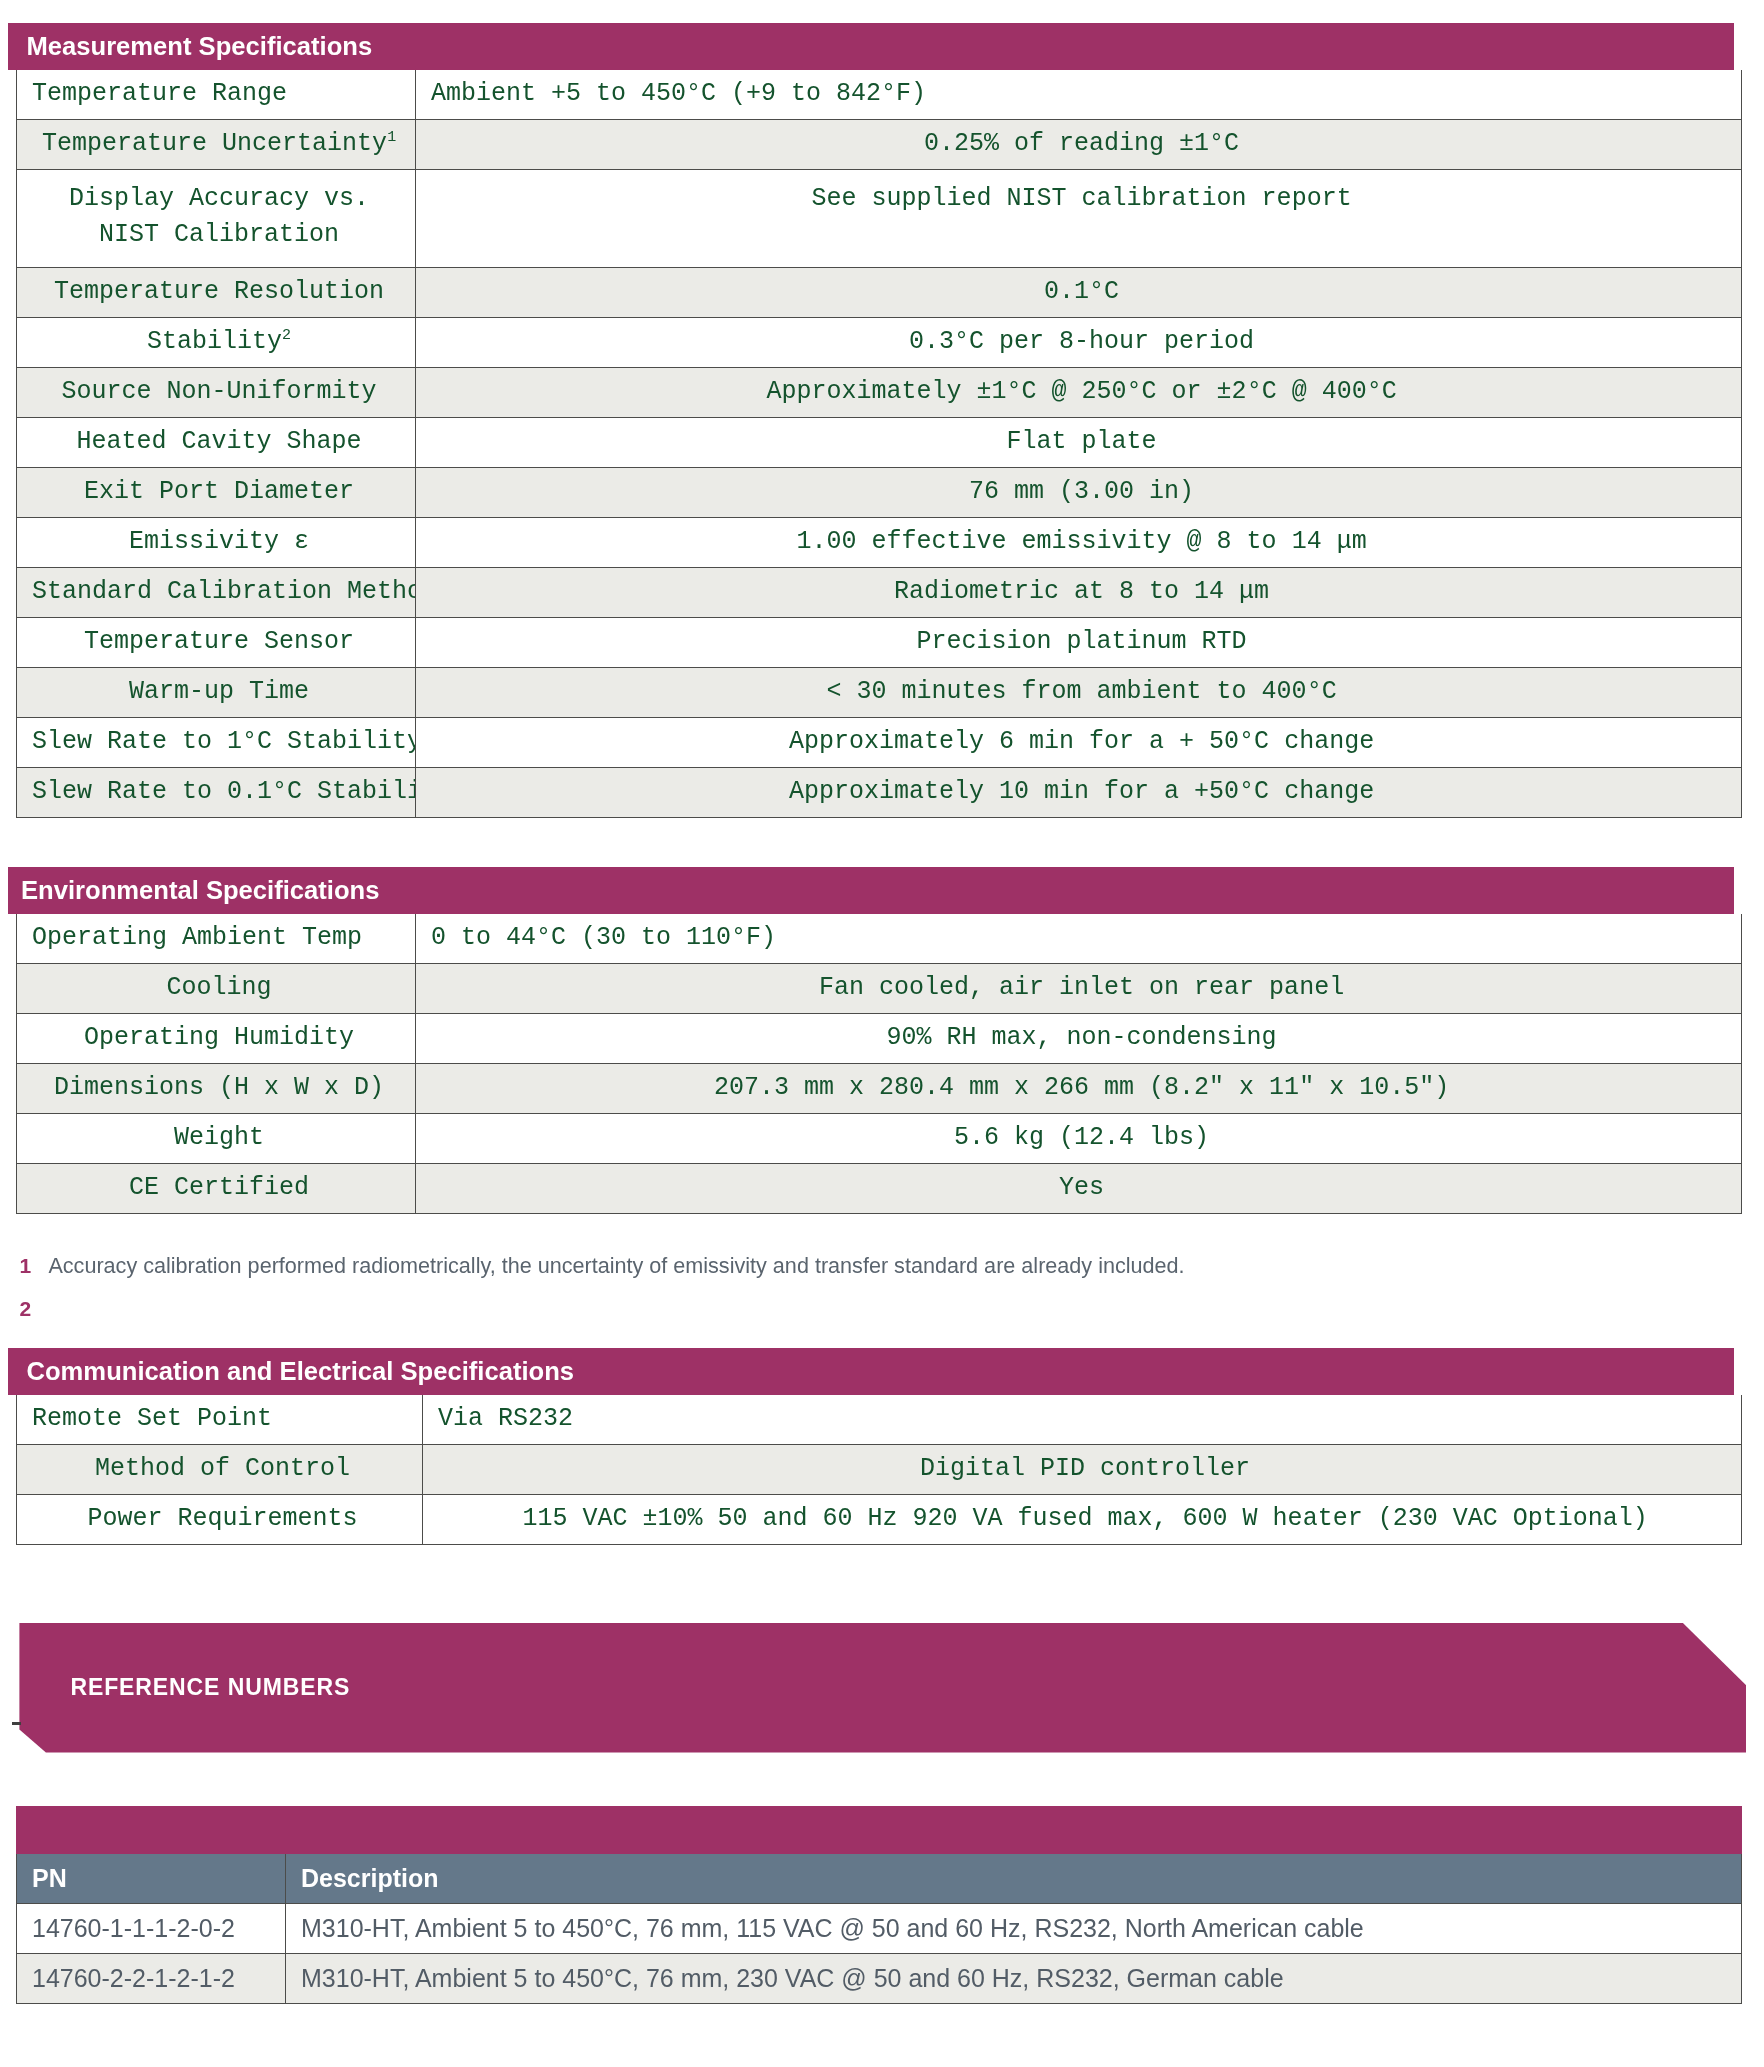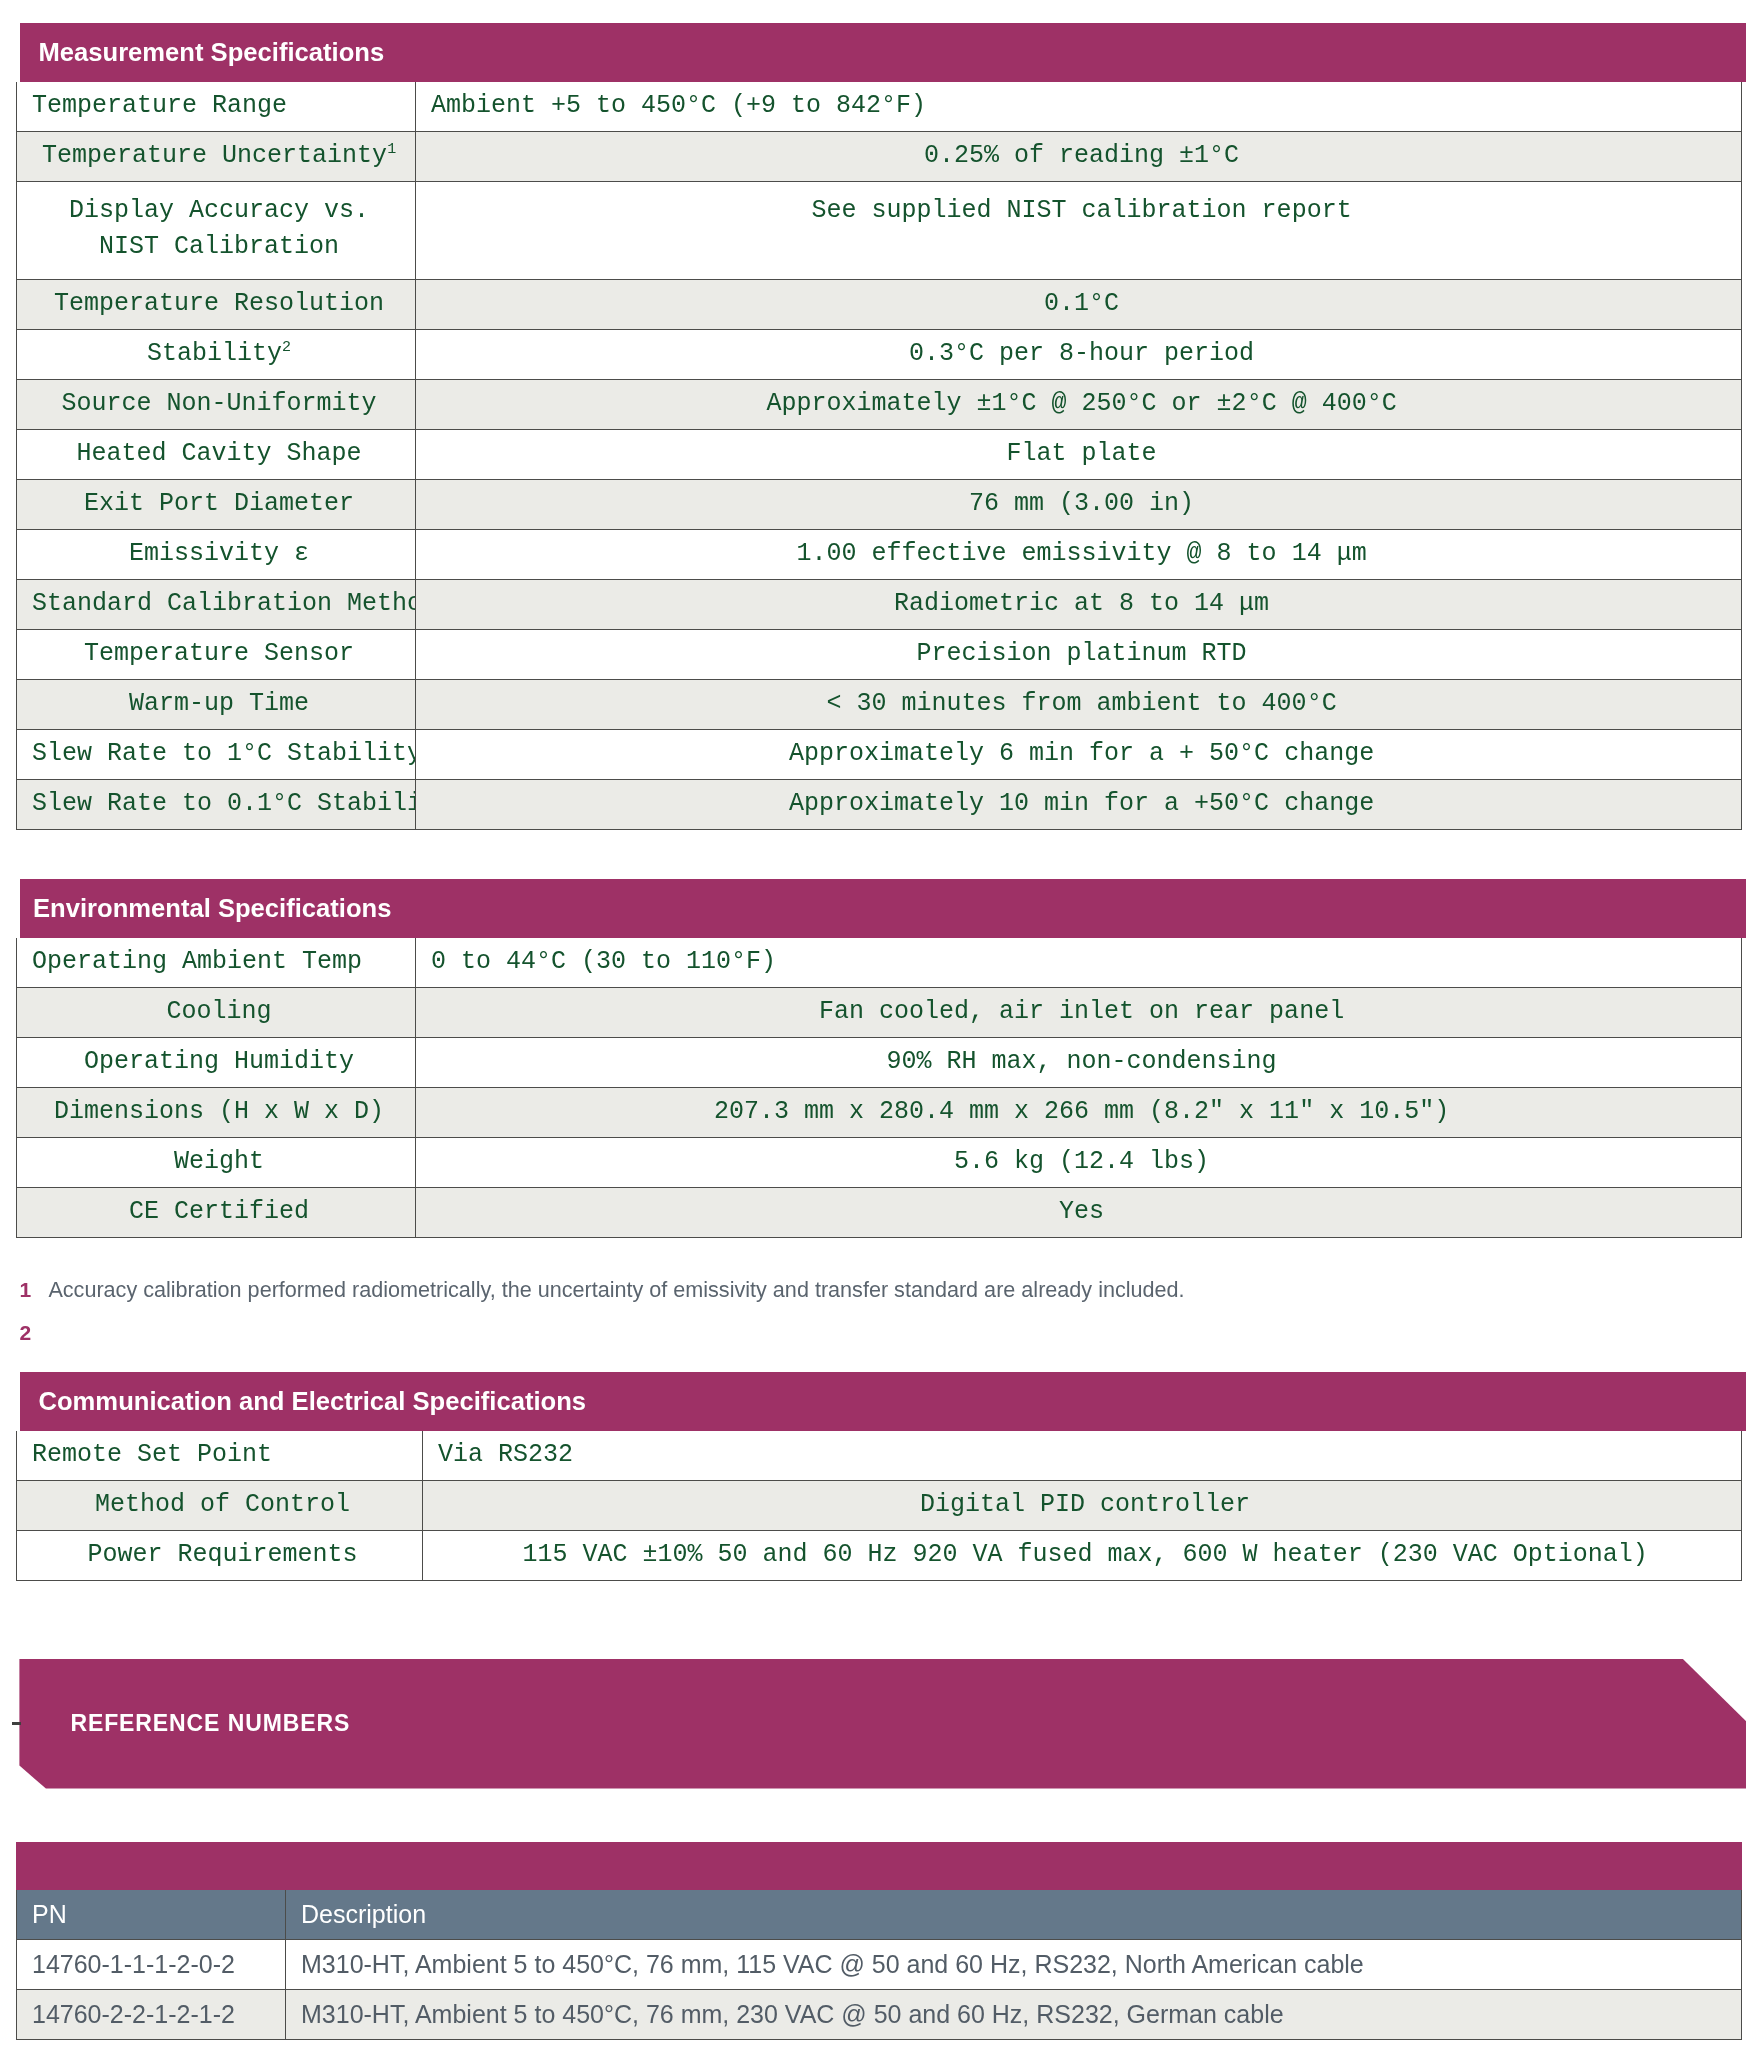--- a/index.html
+++ b/index.html
@@ -6,21 +6,21 @@
   .page{
     position:relative;
     width:1764px;height:2068px;
     background:#ffffff;
     overflow:hidden;
     font-family:"Liberation Sans", sans-serif;
     color:#525C66;
   }
   
   .band{
-    margin-left:20px;width:1726px;height:59px;
+    margin-left:8px;width:1726px;height:47px;
     background:#9E3166;
     color:#ffffff;font-size:25.6px;font-weight:bold;
     display:flex;align-items:center;
     padding-left:18.5px;box-sizing:border-box;
   }
   .band.first{margin-top:23px;}
   .band.env{margin-top:49px;padding-left:13px;}
   .band.comm{margin-top:26.5px;}
   
   table.spec{
@@ -61,21 +61,21 @@
   }
   .stray{position:absolute;left:12.4px;top:1722px;width:8.8px;height:2.6px;background:#3F3F3F;}
   
   .ref-strip{margin-left:16px;margin-top:53px;width:1726px;height:48px;background:#9E3166;}
   table.ref{
     margin-left:16px;width:1726px;
     border-collapse:collapse;table-layout:fixed;
   }
   table.ref th{
     background:#64788A;color:#ffffff;
-    font-size:25px;font-weight:normal;text-align:left;
+    font-size:25px;font-weight:bold;text-align:left;
     height:49px;padding:0 8.8px 0 15px;
     border:1.8px solid #4C4C4A;border-top-width:0;
     box-sizing:content-box;white-space:nowrap;overflow:hidden;margin-top:36px;
   }
   table.ref td{
     border:1.8px solid #4C4C4A;
     font-size:25px;color:#525C66;
     height:49px;padding:0 8.8px 0 15px;
     vertical-align:middle;box-sizing:content-box;
     white-space:nowrap;overflow:hidden;margin-left:44px;

